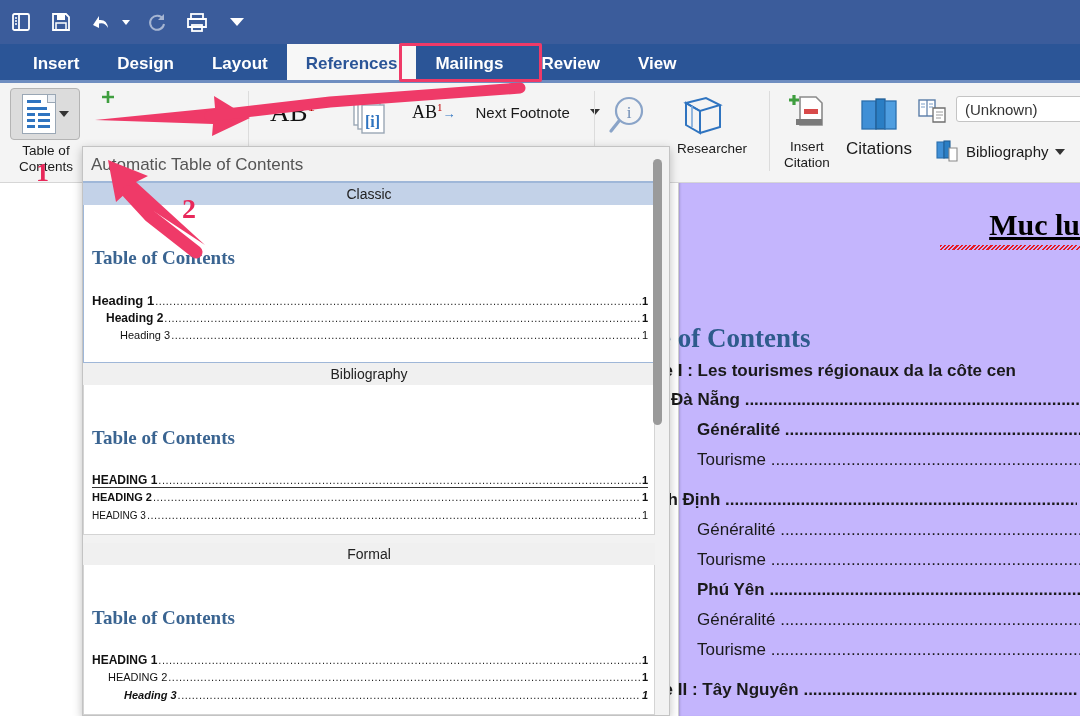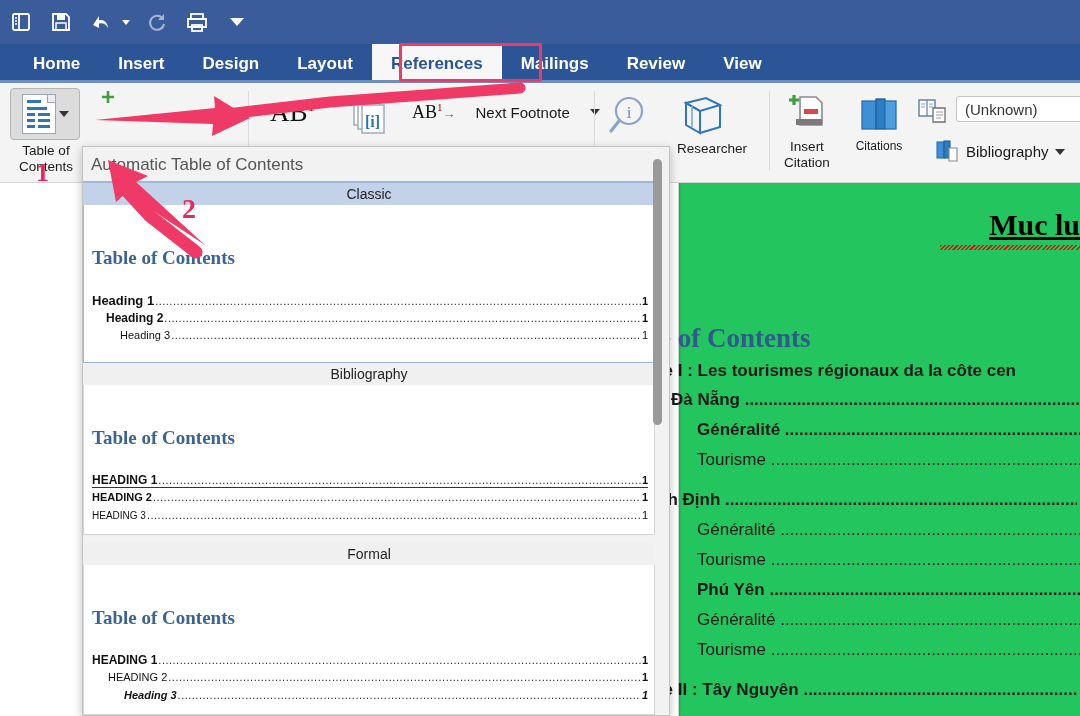--- a/index.html
+++ b/index.html
@@ -88,21 +88,21 @@
     display: flex; align-items: center; padding: 0 8px; font-size: 15px; color: #333;
   }
 
   
   .docarea {
     position: absolute; top: 183px; left: 0; width: 1080px; height: 533px;
     background: #ffffff; overflow: hidden;
   }
   .docpage {
     position: absolute; top: 0; left: 678px; width: 402px; height: 533px;
-    background: #22c55e;
+    background: #c4b5fd;
     box-shadow: inset 2px 0 3px -2px rgba(0,0,0,0.35);
     border-left: 1px solid #cfcfcf;
   }
   .doc-title-vn {
     position: absolute; right: 0px; top: 25px; font-family: "Liberation Serif", serif;
     font-size: 30px; font-weight: bold; color: #000;
     text-decoration: underline; white-space: nowrap;
   }
   .squiggle {
     position: absolute; right: 0; top: 62px; width: 140px; height: 5px;
@@ -222,21 +222,20 @@
             <rect x="7" y="14" width="10" height="6" fill="none" stroke="#fff" stroke-width="1.8"></rect>
           </svg>
       </span>
       <span class="caret-big" style="margin-left:6px"></span>
     </div>
 
   </div>
 
   <div class="tabstrip">
     <div class="tabs">
-      <div class="tab">Home</div>
       <div class="tab">Insert</div>
       <div class="tab">Design</div>
       <div class="tab">Layout</div>
       <div class="tab active">References</div>
       <div class="tab">Mailings</div>
       <div class="tab">Review</div>
       <div class="tab">View</div>
     </div>
     <div class="tabstrip-underline"></div>
   </div>
@@ -326,21 +325,21 @@
       <div>Citation</div>
     </div>
 
     <div style="position:absolute;left:856px;top:10px;width:46px;height:44px;">
       <svg width="46" height="44" viewBox="0 0 46 44">
         <rect x="6" y="8" width="14" height="28" fill="#3f8fd6" stroke="#2a6fae" stroke-width="1.3"></rect>
         <rect x="20" y="6" width="9" height="30" fill="#2a7ec4" stroke="#225f96" stroke-width="1.3"></rect>
         <rect x="29" y="8" width="11" height="28" fill="#4f9ee0" stroke="#2a6fae" stroke-width="1.3"></rect>
       </svg>
     </div>
-    <div style="position:absolute;left:840px;top:56px;width:78px;text-align:center;font-size:12px;color:#1a1a1a;">Citations</div>
+    <div style="position:absolute;left:840px;top:56px;width:78px;text-align:center;font-size:17px;color:#1a1a1a;">Citations</div>
 
     <div style="position:absolute;left:918px;top:14px;width:32px;height:28px;">
       <svg width="32" height="28" viewBox="0 0 32 28">
         <rect x="1" y="3" width="16" height="16" fill="#fff" stroke="#5a7da8" stroke-width="1.4"></rect>
         <line x1="9" y1="3" x2="9" y2="19" stroke="#5a7da8" stroke-width="1.2"></line>
         <line x1="3" y1="7" x2="7" y2="7" stroke="#7a9ec8" stroke-width="1"></line>
         <line x1="3" y1="10" x2="7" y2="10" stroke="#7a9ec8" stroke-width="1"></line>
         <line x1="11" y1="7" x2="15" y2="7" stroke="#7a9ec8" stroke-width="1"></line>
         <line x1="11" y1="10" x2="15" y2="10" stroke="#7a9ec8" stroke-width="1"></line>
         <path d="M15 11 h12 v14 h-12 z" fill="#fff" stroke="#6f6f6f" stroke-width="1.3"></path>

